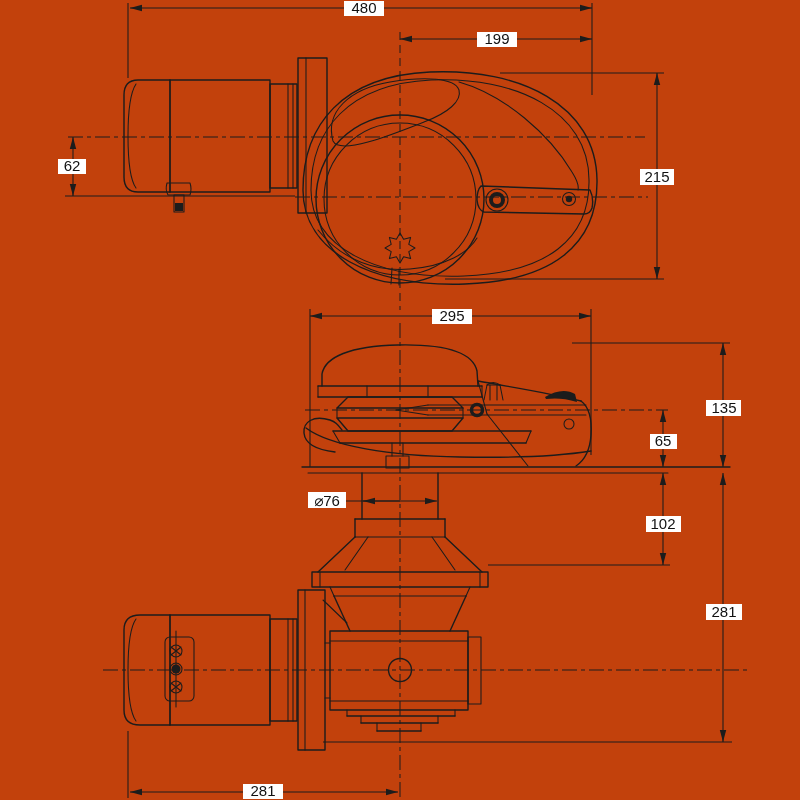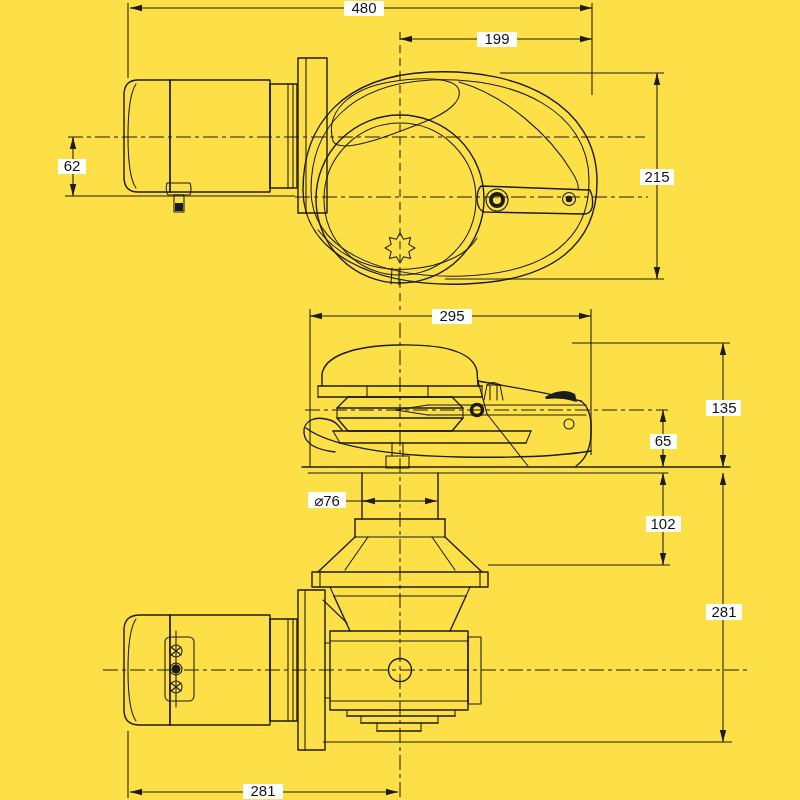--- a/index.html
+++ b/index.html
@@ -1,16 +1,16 @@
 <!DOCTYPE html>
 <html><head>
 <meta charset="utf-8">
 <style>
   html,body{margin:0;padding:0;background:#ffffff;}
-  .page{width:800px;height:800px;background:#fde047;position:relative;font-family:"Liberation Sans","DejaVu Sans",sans-serif;}
+  .page{width:800px;height:800px;background:#c2410c;position:relative;font-family:"Liberation Sans","DejaVu Sans",sans-serif;}
   svg{display:block;}
   
   .ol{fill:none;stroke:#1c1c1c;stroke-width:1.4;stroke-linecap:round;stroke-linejoin:round;}
   
   .tl{fill:none;stroke:#1c1c1c;stroke-width:1.05;stroke-linecap:round;stroke-linejoin:round;}
   
   .dl{fill:none;stroke:#1c1c1c;stroke-width:1.05;}
   
   .cl{fill:none;stroke:#1c1c1c;stroke-width:1;stroke-dasharray:15 4 4 4;}
   

